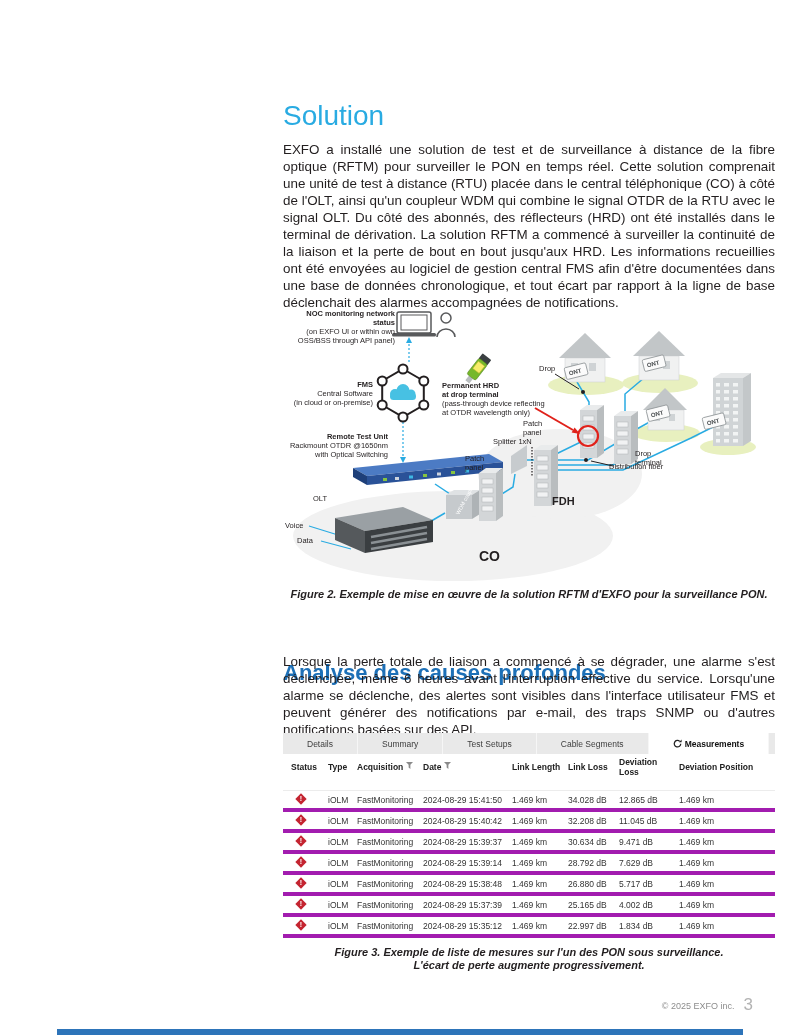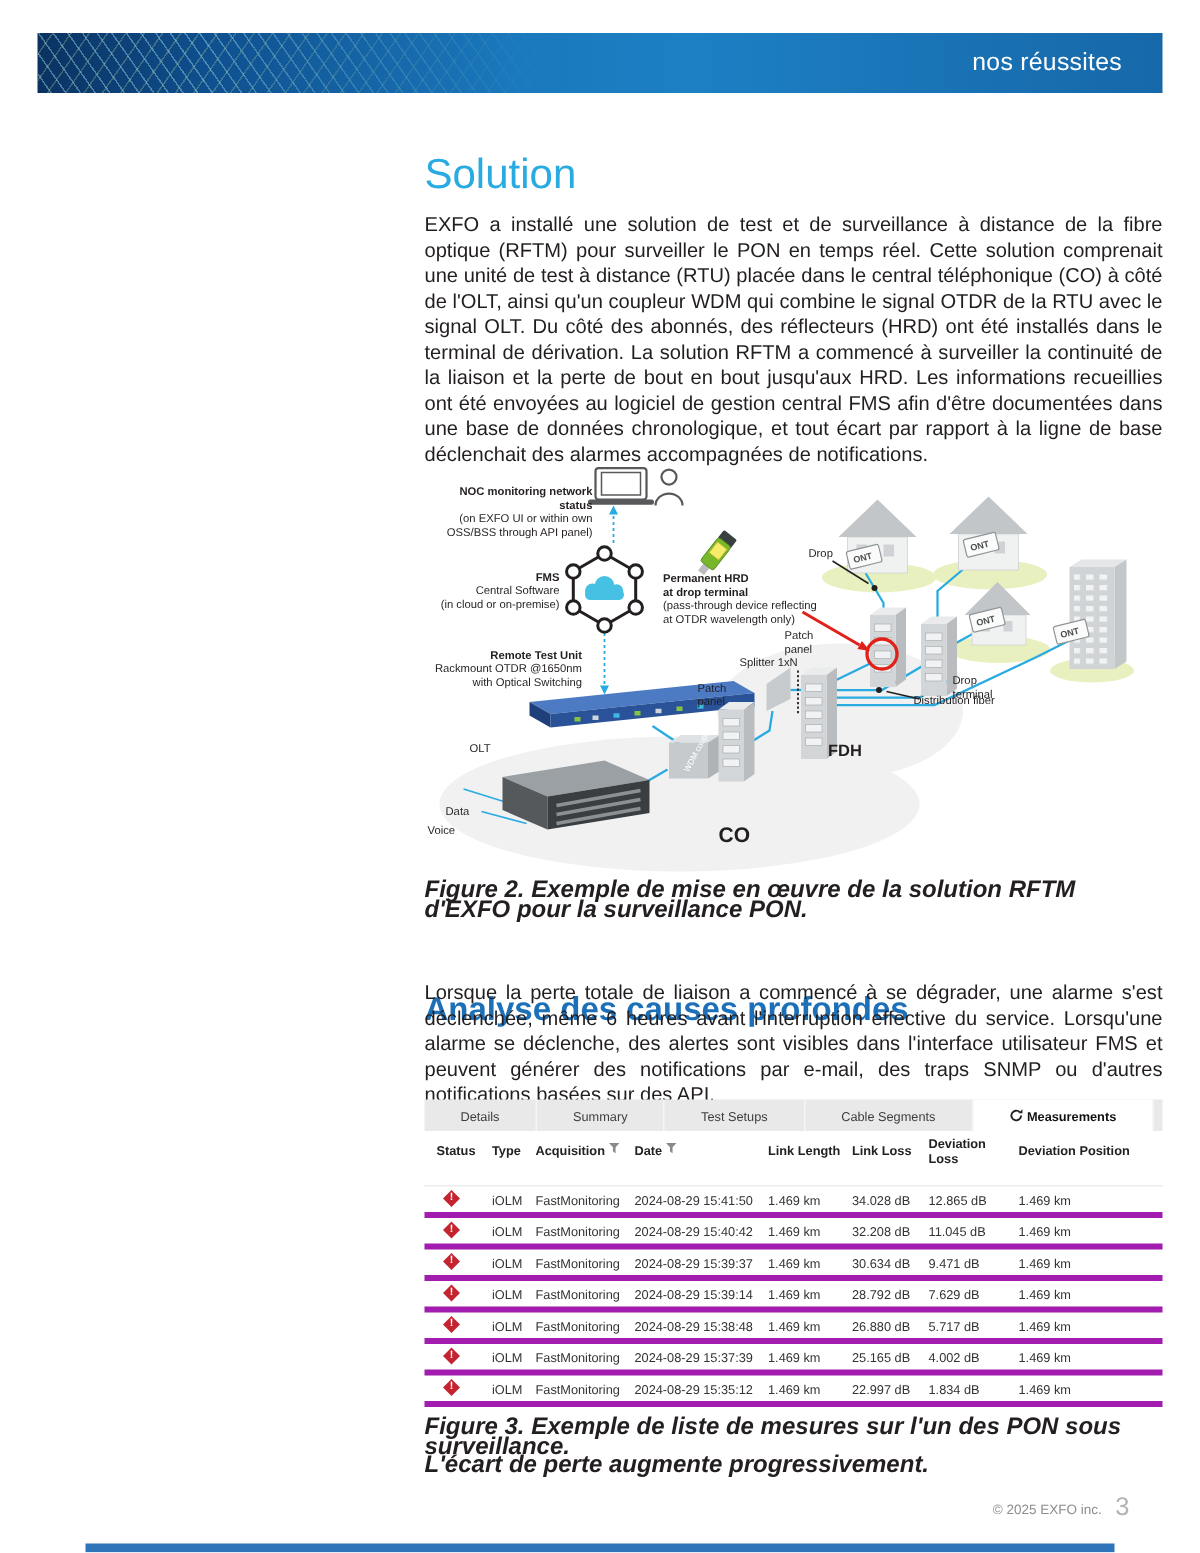--- a/index.html
+++ b/index.html
@@ -18,37 +18,37 @@
             mask-image:linear-gradient(90deg,#000 30%,transparent 95%); }
   .banner-title { position:absolute; right:27px; top:50%; transform:translateY(-50%);
     color:#fff; font-size:16.5px; font-weight:400; letter-spacing:.2px; }
 
   
   .h1 { position:absolute; left:283px; top:100px; font-size:28px; font-weight:400; color:#29abe2; }
   .h2 { position:absolute; left:283px; top:660px; font-size:22px; font-weight:700; color:#1d70b7; }
   .para { position:absolute; left:283px; width:492px; font-size:13.4px; line-height:17px;
           text-align:justify; color:#221e1f; }
   .p1 { top:141px; } .p2 { top:653px; }
-  .figcap { position:absolute; left:283px; width:492px; 
-            font-size:16px; font-weight:700; font-style:italic; line-height:12.5px; }
+  .figcap { position:absolute; left:283px; width:492px; text-align:center;
+            font-size:11px; font-weight:700; font-style:italic; line-height:12.5px; }
   .fig2 { top:588px; } .fig3 { top:946px; }
   .figcap span { display:block; }
 
   
   .diagram { position:absolute; left:283px; top:306px; width:492px; height:278px; }
   .diagram svg { position:absolute; left:0; top:0; }
   .dl { position:absolute; font-size:7.5px; line-height:9px; color:#231f20; }
   .dl .b { font-weight:700; display:block; } .dl .n { display:block; }
   .t-right { text-align:right; } .t-center { text-align:left; }
-  #noc-label   { left:0; top:17px;   width:112px;text-align:right; }
+  #noc-label   { left:0; top:3px;   width:112px;text-align:right; }
   #fms-label   { left:0; top:74px;  width:90px; }
   #rtu-label   { left:0; top:126px; width:105px; }
   #hrd-label   { left:159px; top:75px; width:150px; }
   #olt-label   { left:30px;  top:188px; }
-  #voice-label { left:2px;   top:215px;margin-top:28px; }
+  #voice-label { left:2px;   top:215px; }
   #data-label  { left:14px;  top:230px; }
   #ppco-label  { left:182px; top:148px; width:36px; }
   #split-label { left:210px; top:131px; width:46px; }
   #ppfdh-label { left:240px; top:113px; width:36px; }
   #fdh-label   { left:269px; top:191px; font-size:11px; font-weight:700; }
   #co-label    { left:196px; top:246px; font-size:14px; font-weight:700; }
   #drop-label  { left:256px; top:58px; }
   #dt-label    { left:352px; top:143px; width:44px; }
   #df-label    { left:326px; top:156px; }
 
@@ -73,24 +73,20 @@
   .footer { position:absolute; top:996px; right:47px; display:flex; align-items:flex-end; gap:9px; }
   .copyright { font-size:9px; color:#8d8d8d; padding-bottom:2px; }
   .pagenum { font-size:17px; color:#b3b3b3; line-height:17px; }
   .bottom-bar { position:absolute; left:57px; right:57px; top:1029px; height:6px; background:#2d74b9; }
 </style>
 </head>
 <body>
 
 <div class="page">
 
-  <div class="banner">
-    <div class="chevrons"></div>
-    <span class="banner-title">nos réussites</span>
-  </div>
 
   <div class="h1">Solution</div>
   <p class="para p1">EXFO a installé une solution de test et de surveillance à distance de la fibre optique (RFTM) pour surveiller le PON en temps réel. Cette solution comprenait une unité de test à distance (RTU) placée dans le central téléphonique (CO) à côté de l'OLT, ainsi qu'un coupleur WDM qui combine le signal OTDR de la RTU avec le signal OLT. Du côté des abonnés, des réflecteurs (HRD) ont été installés dans le terminal de dérivation. La solution RFTM a commencé à surveiller la continuité de la liaison et la perte de bout en bout jusqu'aux HRD. Les informations recueillies ont été envoyées au logiciel de gestion central FMS afin d'être documentées dans une base de données chronologique, et tout écart par rapport à la ligne de base déclenchait des alarmes accompagnées de notifications.</p>
 
   <div class="diagram">
     <svg width="492" height="278" viewBox="0 0 492 278">
       <defs>
         <pattern id="win" width="9" height="7" patternUnits="userSpaceOnUse">
           <rect width="5" height="3.5" fill="#f2f4f4"></rect>
         </pattern>

